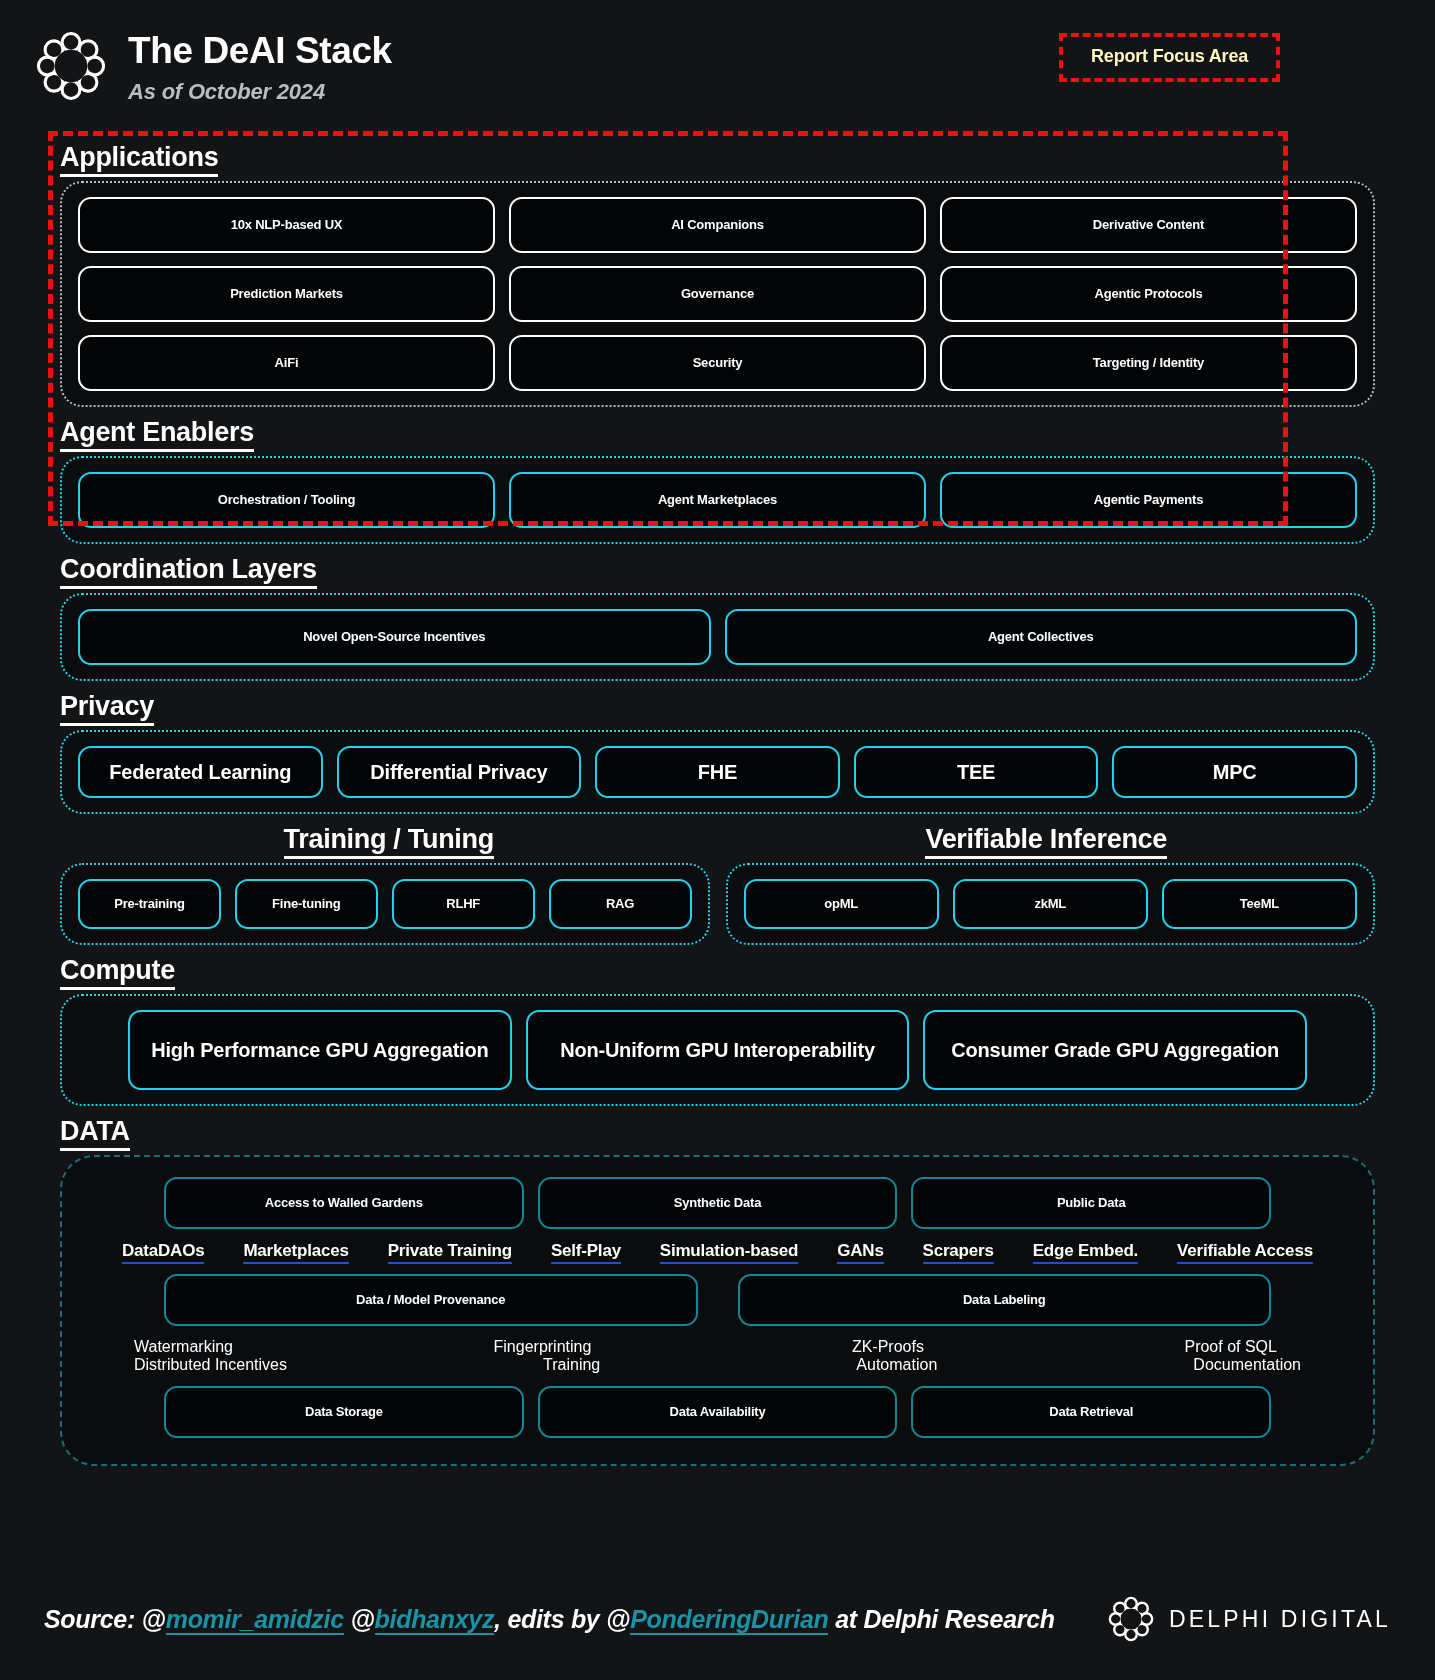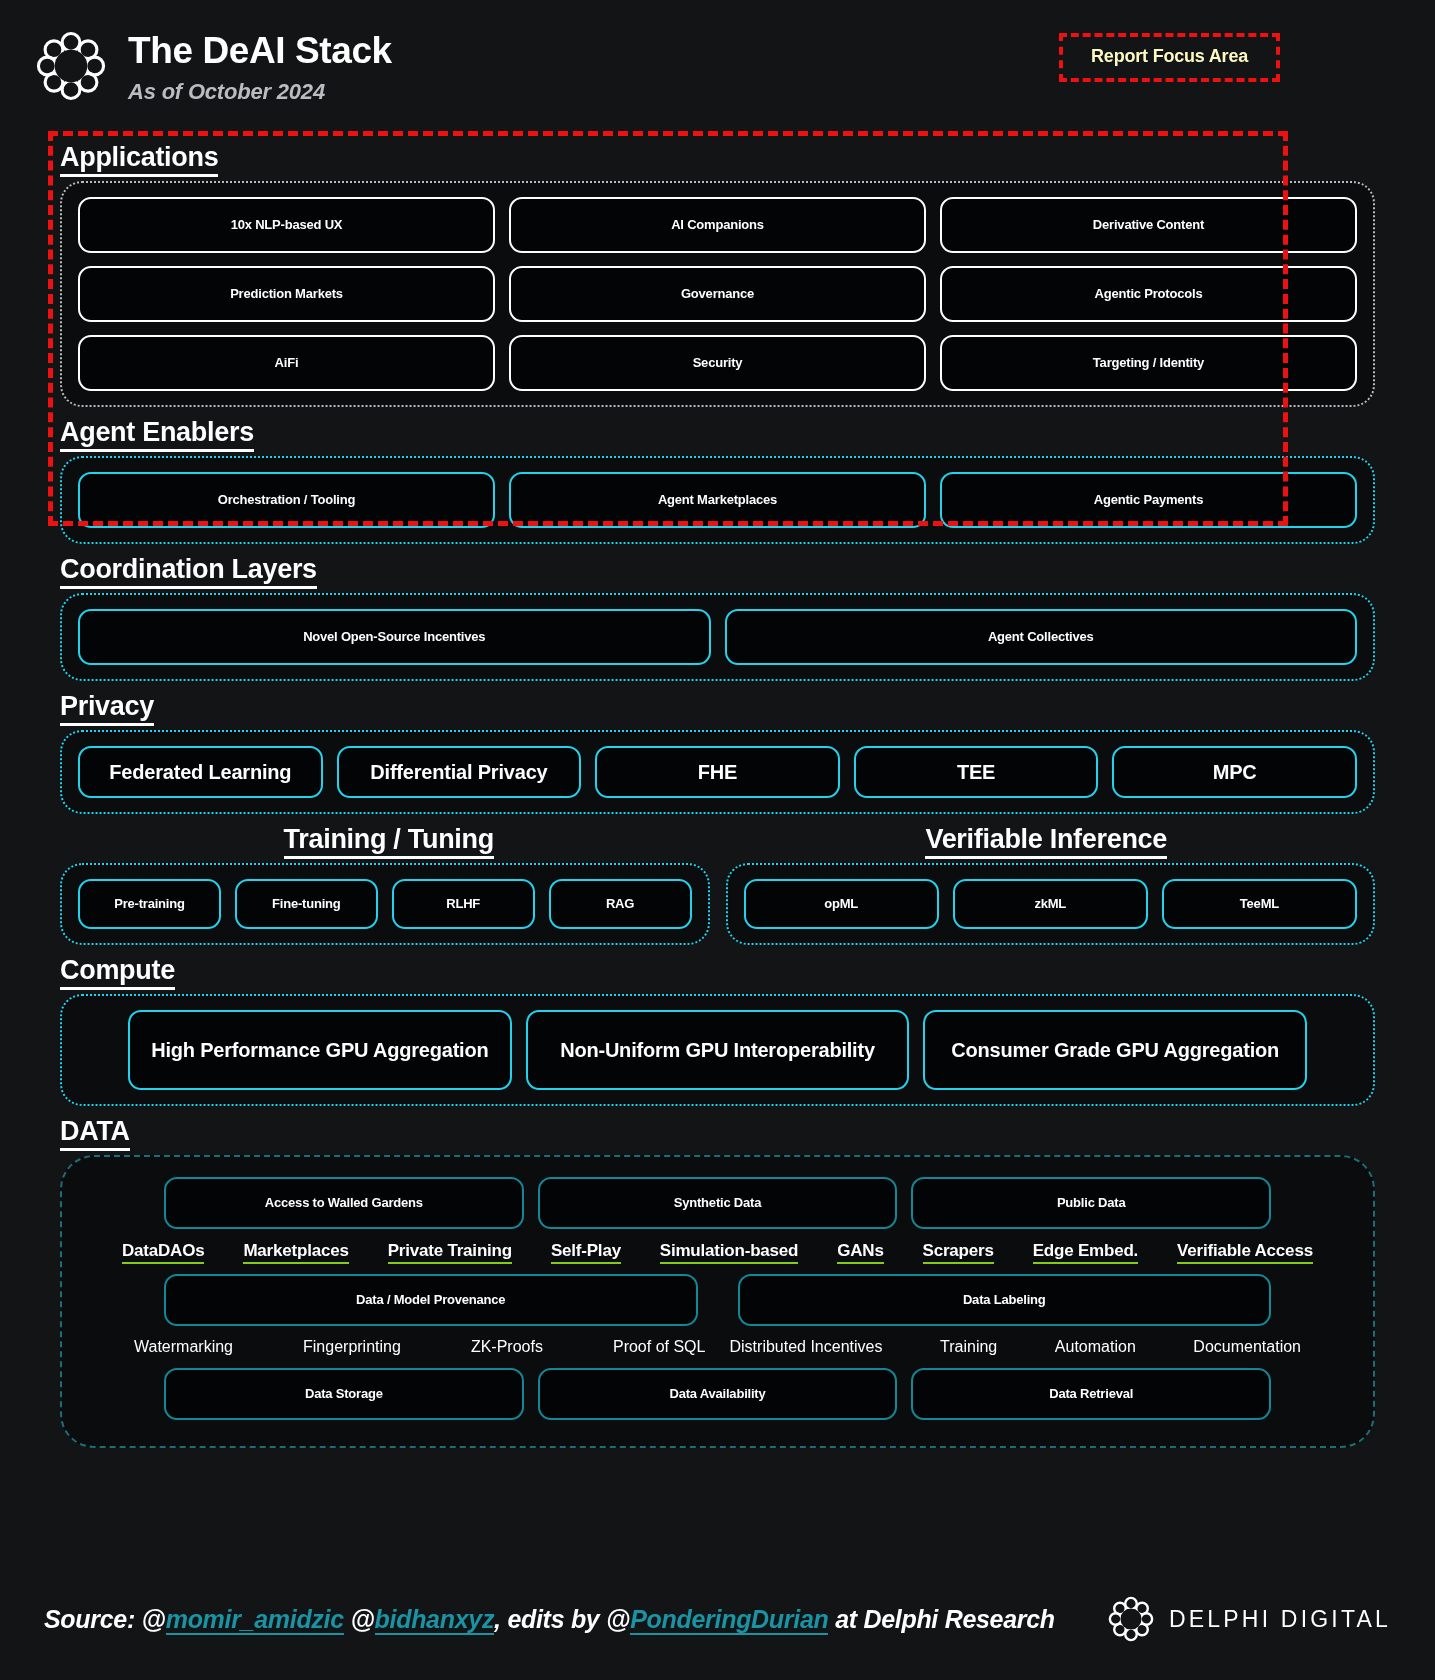--- a/index.html
+++ b/index.html
@@ -138,33 +138,34 @@
   .sublabels {
     display: flex;
     justify-content: space-between;
     padding: 0 10px;
     margin: 12px 0 10px 0;
   }
   .sublabels .sl {
     font-size: 17px;
     font-weight: 700;
     color: #ffffff;
-    border-bottom: 2px solid #84cc16;
+    border-bottom: 2px solid #1d4ed8;
     padding-bottom: 1px;
     white-space: nowrap;
     letter-spacing: -0.2px;
   }
 
   .prov-row { display: flex; gap: 40px; padding: 0 52px; }
   .prov-row .cell { min-height: 52px; }
 
   .sublabels2 {
     display: flex;
     padding: 0 22px;
     margin: 12px 0 12px 0;
+    flex-direction: column;
   }
   .sublabels2 .grp {
     display: flex;
     justify-content: space-between;
     flex: 1;
   }
   .sublabels2 .grp.left { margin-right: 24px; }
 
   
   .footer {

